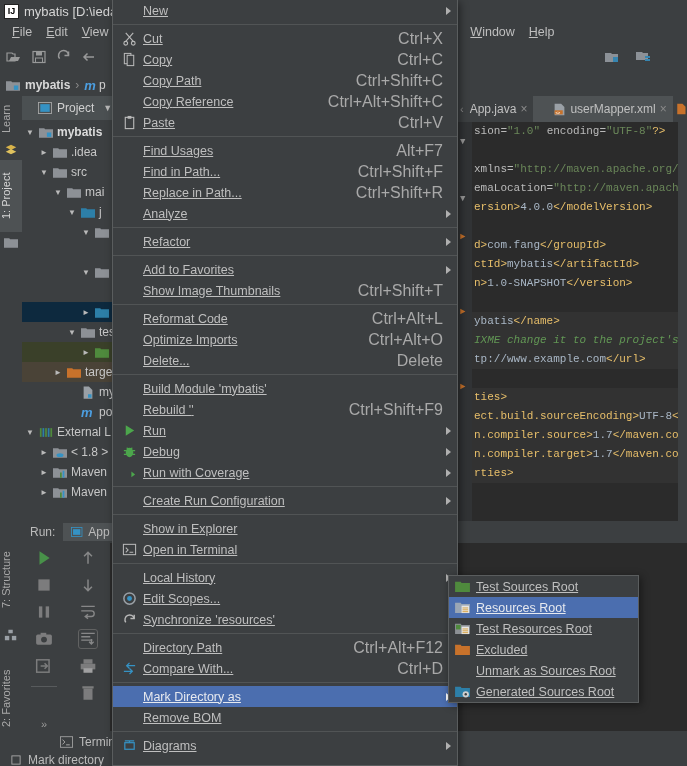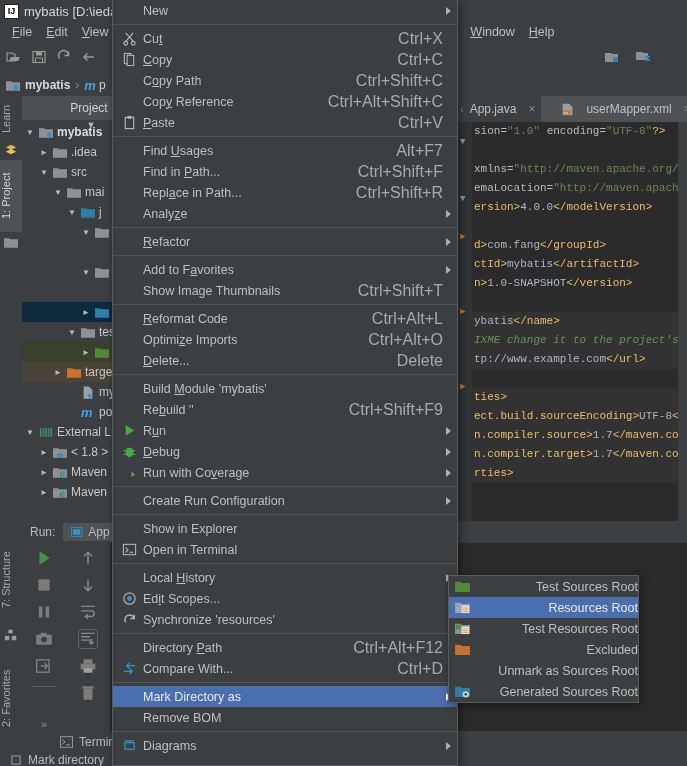--- a/index.html
+++ b/index.html
@@ -67,42 +67,42 @@
   }
   .vlabel.sel { background:#4e5254; color:#d5d5d5; }
 
   
   .projpanel {
     position:absolute; left:22px; top:96px; width:436px; height:425px;
     background:#3c3f41;
   }
   .proj-header {
     height:24px; background:#4b5052; display:flex; align-items:center;
-    padding-left:16px; gap:5px; width:118px;flex-direction:column;
+    padding-left:16px; gap:5px; width:118px;
   }
   .proj-header .lbl { font-size:12px; color:#d0d0d0; }
   .tree { padding-top:2px; }
   .trow {
     height:20px; display:flex; align-items:center; font-size:12px;
     color:#c7c7c7; white-space:nowrap; padding-left:4px;
   }
   .trow.sel-blue { background:#0d293e; }
   .trow.sel-green { background:#3a4029; }
   .trow.sel-tan { background:#4a4337; }
   .arrow { width:11px; height:11px; margin-right:2px; flex:0 0 auto; }
   .spacer { display:inline-block; flex:0 0 auto; }
   .ficon { width:14px; height:13px; margin-right:4px; flex:0 0 auto; }
   .tlabel.bold { font-weight:bold; color:#dcdcdc; }
 
   
   .editor-tabs {
     position:absolute; left:458px; top:96px; width:229px; height:26px;
     background:#3c3f41; display:flex; align-items:center; font-size:12px;
   }
-  .etab { display:flex; align-items:center; gap:12px; padding:0 6px; height:26px; color:#c0c0c0;}
+  .etab { display:flex; align-items:center; gap:4px; padding:0 6px; height:26px; color:#c0c0c0;}
   .etab.active { background:#4e5254;padding-left:20px; }
   .etab .x { color:#8a8a8a; font-size:12px; }
   .editor {
     position:absolute; left:458px; top:122px; width:229px; height:399px;
     background:#2b2b2b; overflow:hidden;
     font-family:"Liberation Mono", monospace; font-size:11px;
   }
   .gutter {
     position:absolute; left:0; top:0; width:14px; height:399px; background:#313335;
   }
@@ -148,37 +148,36 @@
     background:#3c3f41; border:1px solid #5a5d5e; border-top:none;
     box-shadow:2px 2px 8px rgba(0,0,0,.45);
     overflow:hidden;
   }
   .mrow {
     position:relative; height:21px; display:flex; align-items:center;
     font-size:12.5px; color:#bfbfbf; padding-left:8px; white-space:nowrap;
   }
   .mrow.sel { background:#4b6eaf; color:#e6e9ef; }
   .mrow .micon { width:16px; height:16px; margin-right:6px; flex:0 0 auto; display:flex; align-items:center; justify-content:center;}
-  .mrow .mlabel { flex:1; }
+  .mrow .mlabel { flex:1;text-decoration:underline; }
   .mrow .mlabel u { text-decoration:underline; }
   .mrow .mkey { color:#a9a9a9; font-size:16px; padding-right:14px; }
   .mrow .marrow {
     position:absolute; right:6px; top:50%; transform:translateY(-50%);
     width:0;height:0;border-left:5px solid #b0b0b0;
     border-top:4px solid transparent;border-bottom:4px solid transparent;
   }
   .mrow.sel .marrow { border-left-color:#ffffff; }
   .msep { height:1px; background:#515455; margin:3px 0; }
 
   
   .submenu {
     position:absolute; left:448px; top:575px; width:191px;
     background:#3c3f41; border:1px solid #5a5d5e;
     box-shadow:2px 2px 8px rgba(0,0,0,.45);
-    text-align:right;
   }
   .submenu .mrow { height:21px; padding-left:5px; }
 </style>
 </head>
 <body>
 
 <div id="app">
 
   <div class="titlebar">
     <div class="ij-logo">IJ</div>

